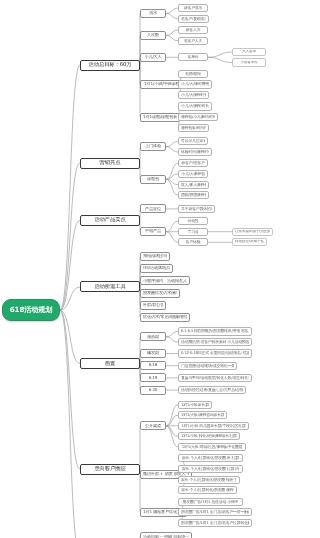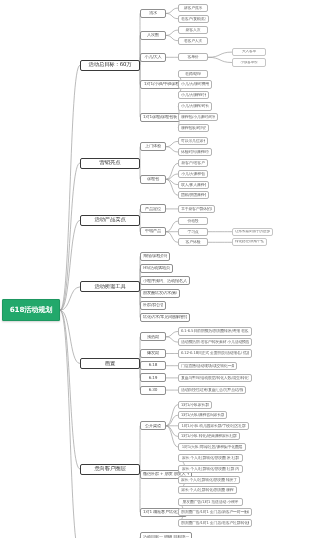--- a/index.html
+++ b/index.html
@@ -4,21 +4,21 @@
 <style>
   html,body{margin:0;padding:0;background:#ffffff;}
   body{width:300px;height:538px;position:relative;overflow:hidden;
        font-family:"DejaVu Sans","Liberation Sans",sans-serif;}
   #canvas{position:absolute;inset:0;width:300px;height:538px;}
   svg.links{position:absolute;left:0;top:0;width:300px;height:538px;pointer-events:none;}
   .node{position:absolute;box-sizing:border-box;background:#fff;
         display:flex;align-items:center;justify-content:center;
         text-align:center;line-height:1.05;letter-spacing:-0.2px;
         white-space:nowrap;overflow:hidden;}
-  .root{background:#22a86b;border:1px solid #1d9760;border-radius:1px;
+  .root{background:#22a86b;border:1px solid #1d9760;border-radius:9px;
         color:#ffffff;font-size:7.2px;font-weight:bold;
         box-shadow:0 1px 2px rgba(0,0,0,.18);justify-content:center;}
   .lvl1{border:1px solid #3a3a3a;border-radius:2px;color:#2b2b2b;font-size:5.4px;}
   .lvl2{border:1px solid #8f8f8f;border-radius:2px;color:#555;font-size:4.2px;}
   .lvl3{border:1px solid #b4b4b4;border-radius:2px;color:#666;font-size:3.9px;}
   .lvl4{border:1px solid #c6c6c6;border-radius:2px;color:#6e6e6e;font-size:3.7px;}
 </style>
 </head>
 <body>
 

